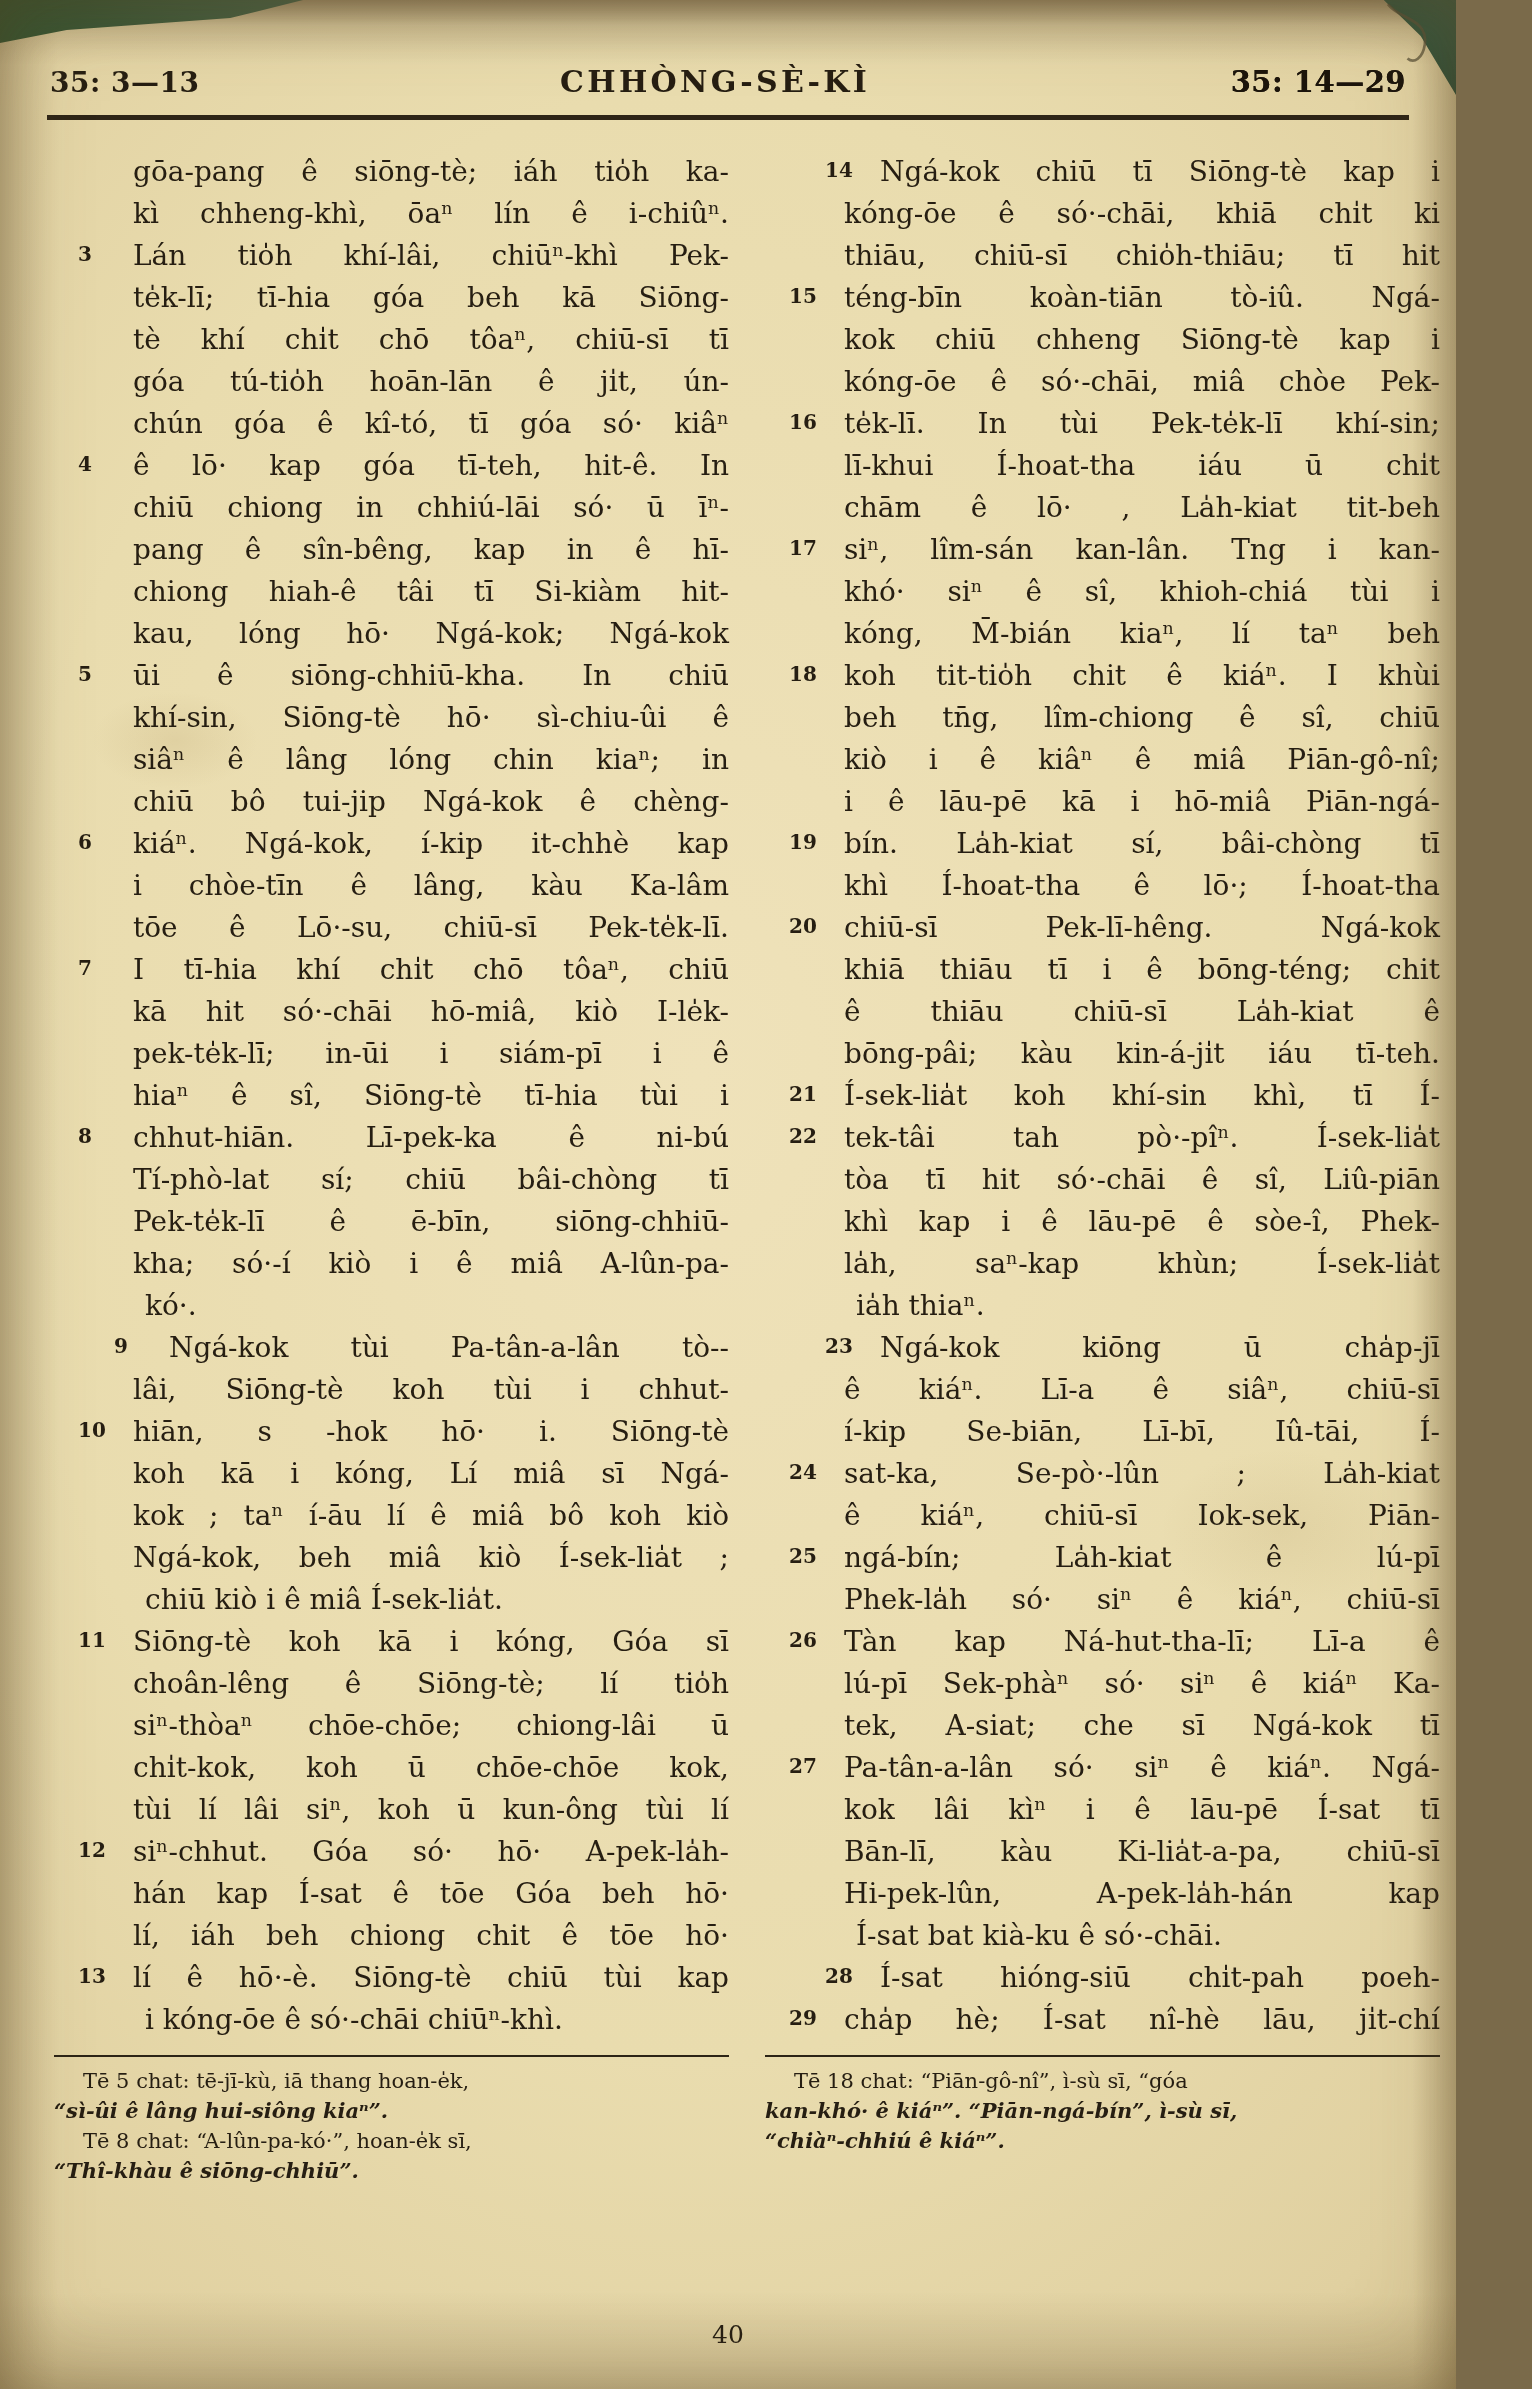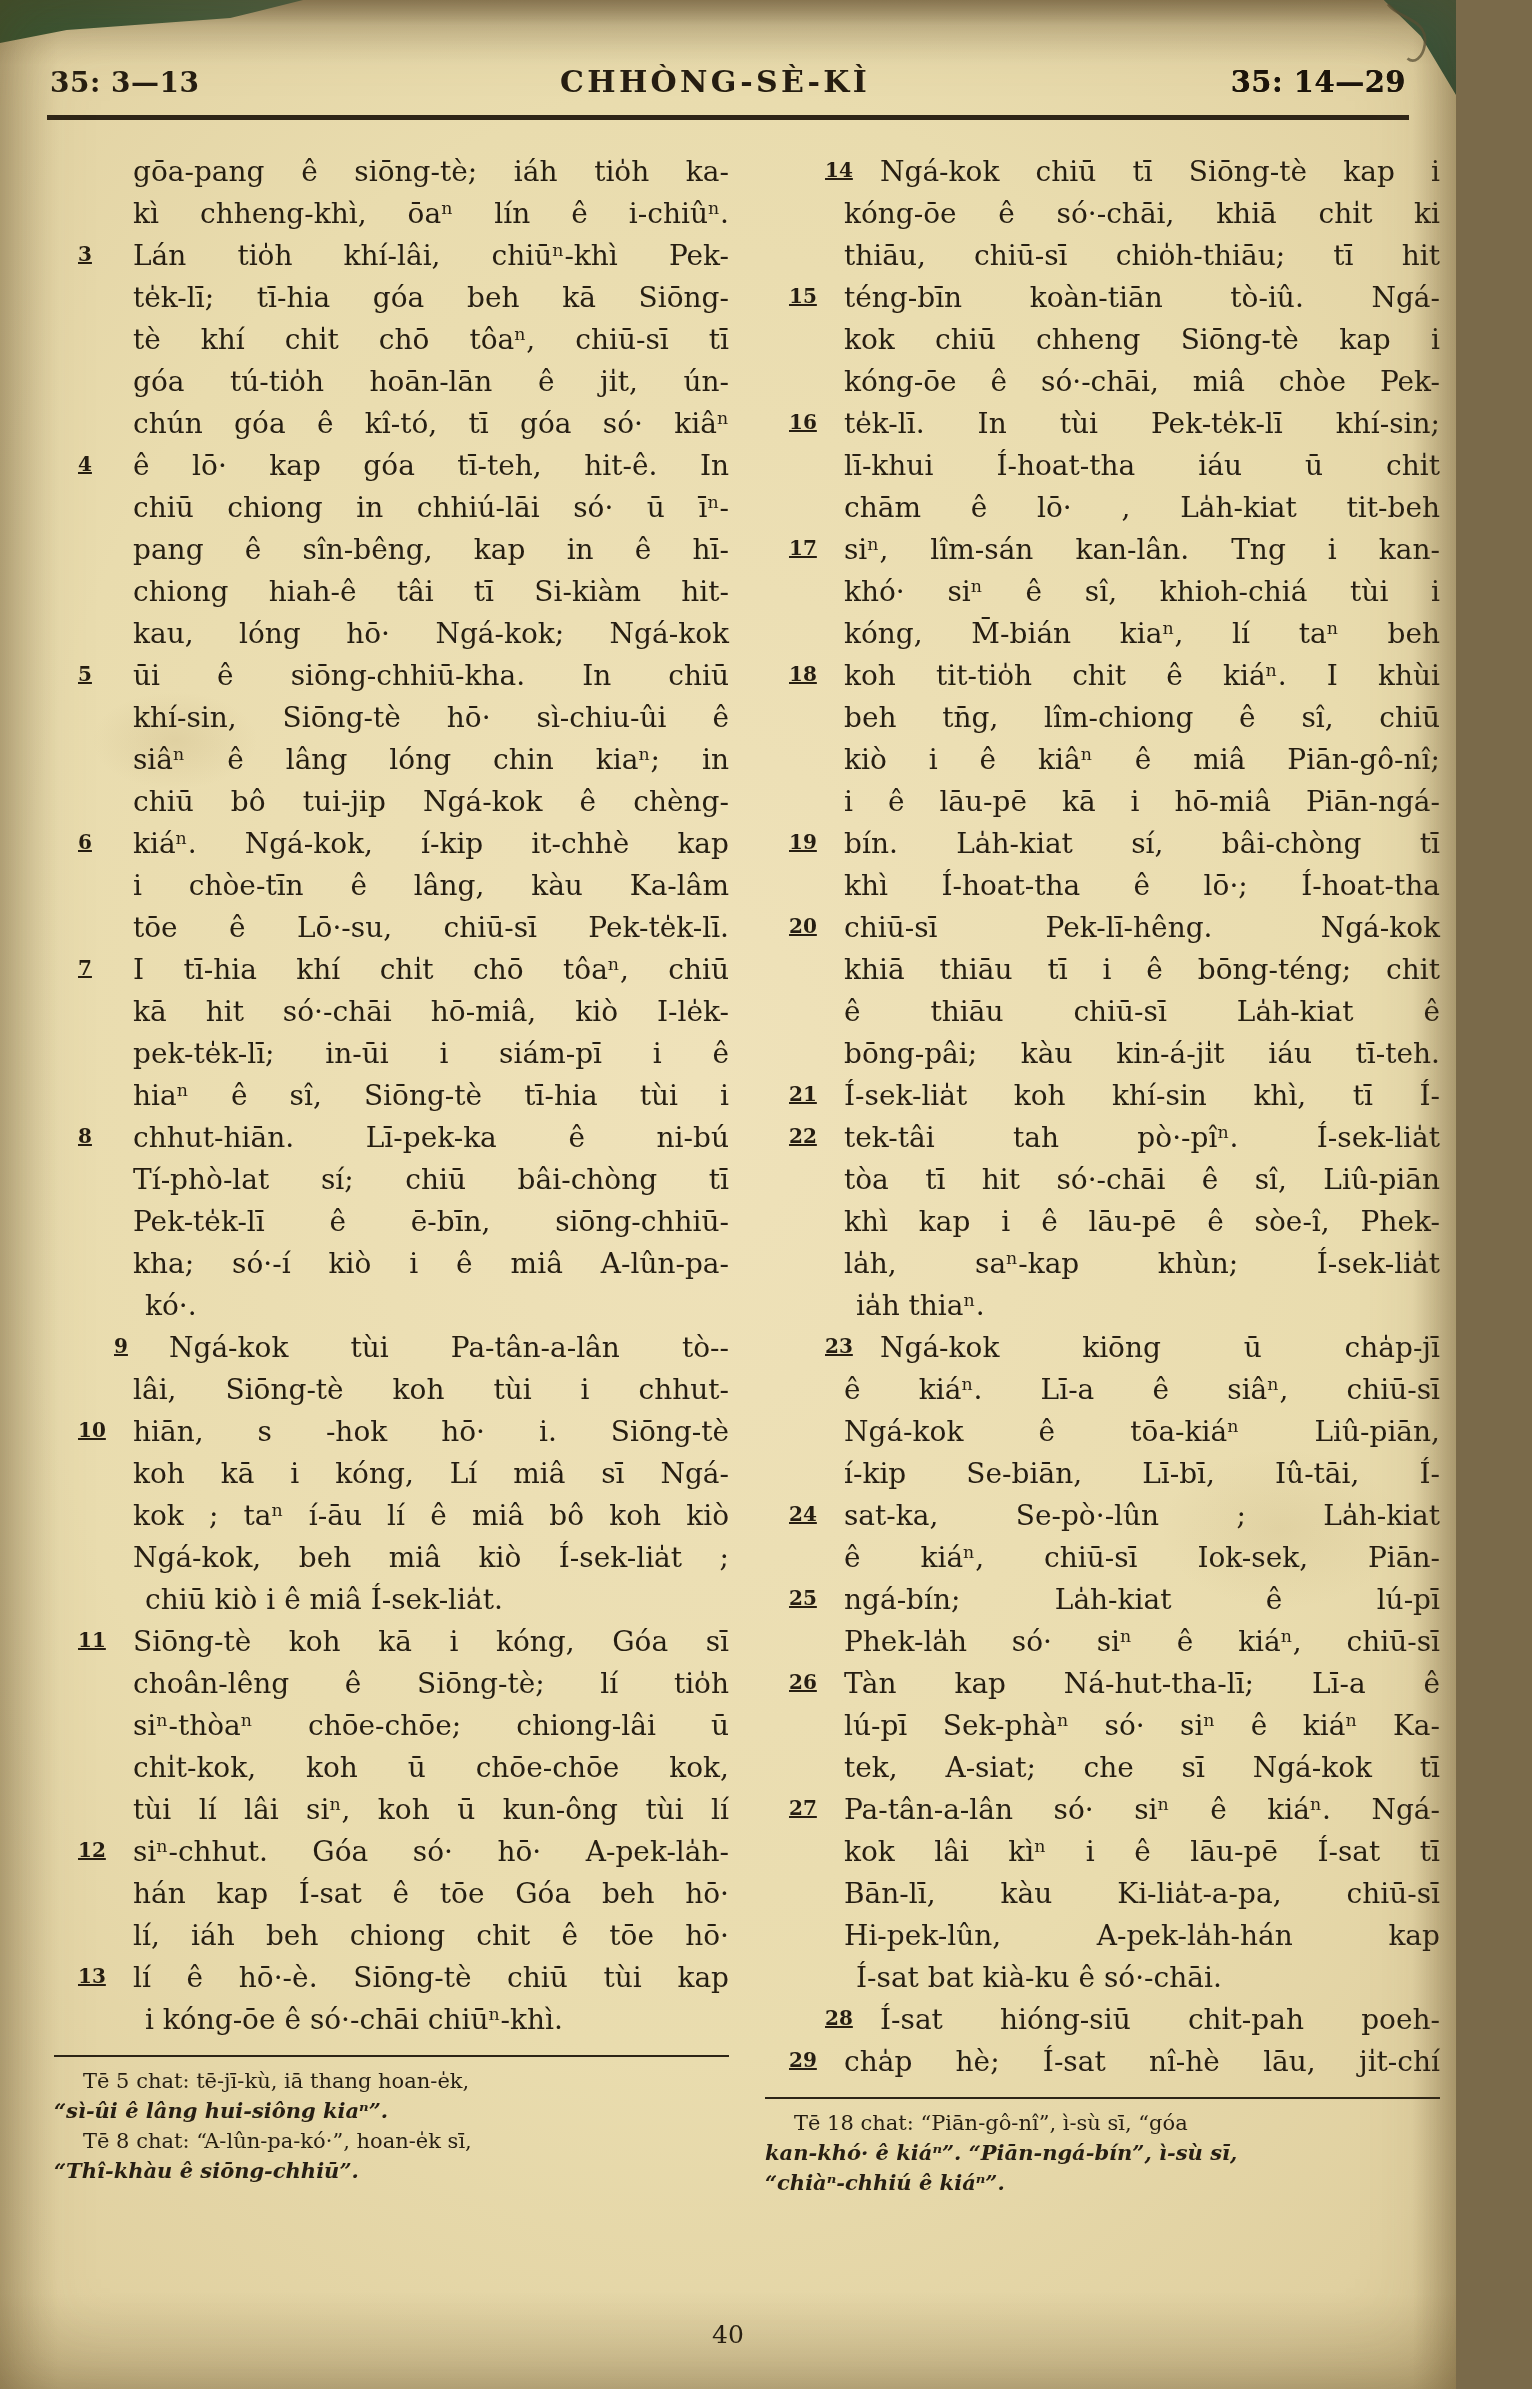--- a/index.html
+++ b/index.html
@@ -88,21 +88,20 @@
   .line.indent  { text-indent: 36px; }
   .vnum {
     position: absolute;
     left: -55px;
     width: 44px;
     top: 0;
     text-align: right;
     font-size: 20px;
     font-weight: bold;
     line-height: 38px;
-    text-decoration: underline;
   }
   .footnote {
     margin-top: 14px;
     margin-left: -79px;
     border-top: 2.2px solid #2c2416;
     padding-top: 8.7px;
     font-size: 21px;
   }
   .fline {
     position: relative;
@@ -221,21 +220,20 @@
           <div class="line"><span class="">ê thiāu chiū-sī La̍h-kiat ê</span></div>
           <div class="line"><span class="">bōng-pâi; kàu kin-á-ji̍t iáu tī-teh.</span></div>
           <div class="line"><span class="vnum">21</span><span class="">Í-sek-lia̍t koh khí-sin khì, tī Í-</span></div>
           <div class="line"><span class="vnum">22</span><span class="">tek-tâi tah pò·-pîⁿ.  Í-sek-lia̍t</span></div>
           <div class="line"><span class="">tòa tī hit só·-chāi ê sî, Liû-piān</span></div>
           <div class="line"><span class="">khì kap i ê lāu-pē ê sòe-î, Phek-</span></div>
           <div class="line"><span class="">la̍h, saⁿ-kap khùn;  Í-sek-lia̍t</span></div>
           <div class="line endline"><span class="">ia̍h thiaⁿ.</span></div>
           <div class="line indent"><span class="vnum">23</span><span class="">Ngá-kok kiōng ū cha̍p-jī</span></div>
           <div class="line"><span class="">ê kiáⁿ.  Lī-a ê siâⁿ, chiū-sī</span></div>
-          <div class="line"><span class="">Ngá-kok ê tōa-kiáⁿ Liû-piān,</span></div>
           <div class="line"><span class="">í-kip Se-biān, Lī-bī, Iû-tāi, Í-</span></div>
           <div class="line"><span class="vnum">24</span><span class="">sat-ka, Se-pò·-lûn ;  La̍h-kiat</span></div>
           <div class="line"><span class="">ê kiáⁿ, chiū-sī Iok-sek, Piān-</span></div>
           <div class="line"><span class="vnum">25</span><span class="">ngá-bín; La̍h-kiat ê lú-pī</span></div>
           <div class="line"><span class="">Phek-la̍h só· siⁿ ê kiáⁿ, chiū-sī</span></div>
           <div class="line"><span class="vnum">26</span><span class="">Tàn kap Ná-hut-tha-lī; Lī-a ê</span></div>
           <div class="line"><span class="">lú-pī Sek-phàⁿ só· siⁿ ê kiáⁿ Ka-</span></div>
           <div class="line"><span class="">tek, A-siat; che sī Ngá-kok tī</span></div>
           <div class="line"><span class="vnum">27</span><span class="">Pa-tân-a-lân só· siⁿ ê kiáⁿ.  Ngá-</span></div>
           <div class="line"><span class="">kok lâi kìⁿ i ê lāu-pē Í-sat tī</span></div>

